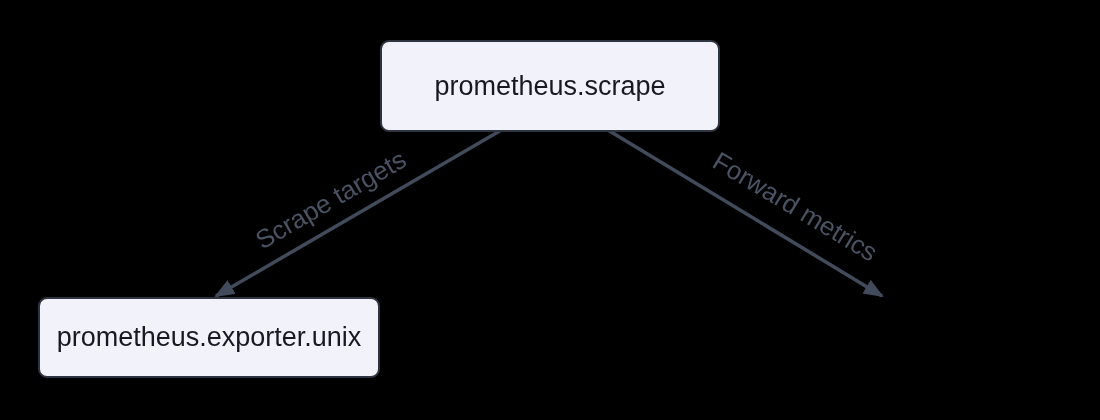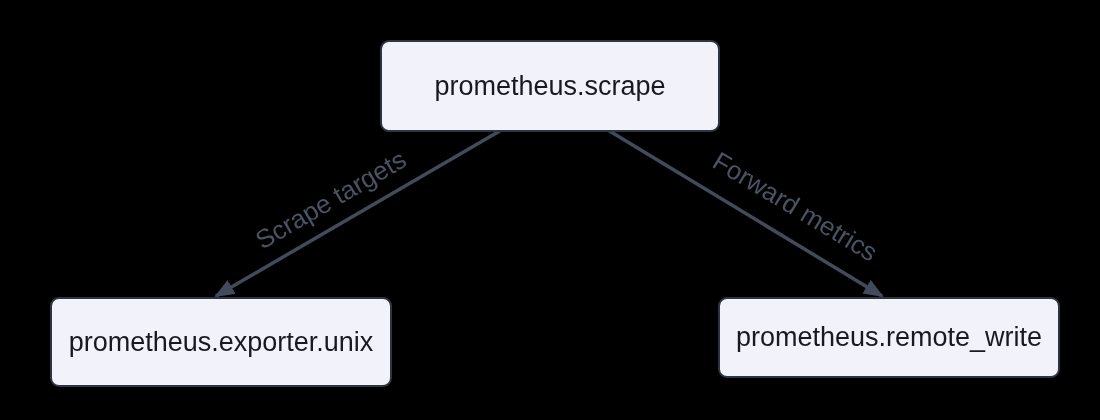--- a/index.html
+++ b/index.html
@@ -33,21 +33,21 @@
     border-radius: 9px;
     display: flex;
     align-items: center;
     justify-content: center;
     box-sizing: border-box;
     color: #171a20;
     font-size: 27px;
     white-space: nowrap;
   }
   .node-top    { left: 380px; top: 40px;  width: 340px; height: 92px; }
-  .node-left   { left: 38px;  top: 297px; width: 342px; height: 90px; margin-left: 12px; }
+  .node-left   { left: 38px;  top: 297px; width: 342px; height: 81px; }
   .node-right  { left: 718px; top: 297px; width: 342px; height: 81px; }
   .edge-label {
     position: absolute;
     color: #4a5363;
     font-size: 26px;
     white-space: nowrap;
     pointer-events: none;
   }
   .edge-label-left {
     left: 331px; top: 200px;
@@ -78,17 +78,14 @@
   <div class="edge-label edge-label-right">Forward metrics</div>
 
   <div class="node node-top">
     <span>prometheus.scrape</span>
   </div>
 
   <div class="node node-left">
     <span>prometheus.exporter.unix</span>
   </div>
 
-  <div class="node node-right">
-    <span>prometheus.remote_write</span>
-  </div>
 
 </div>
 
 </body></html>

